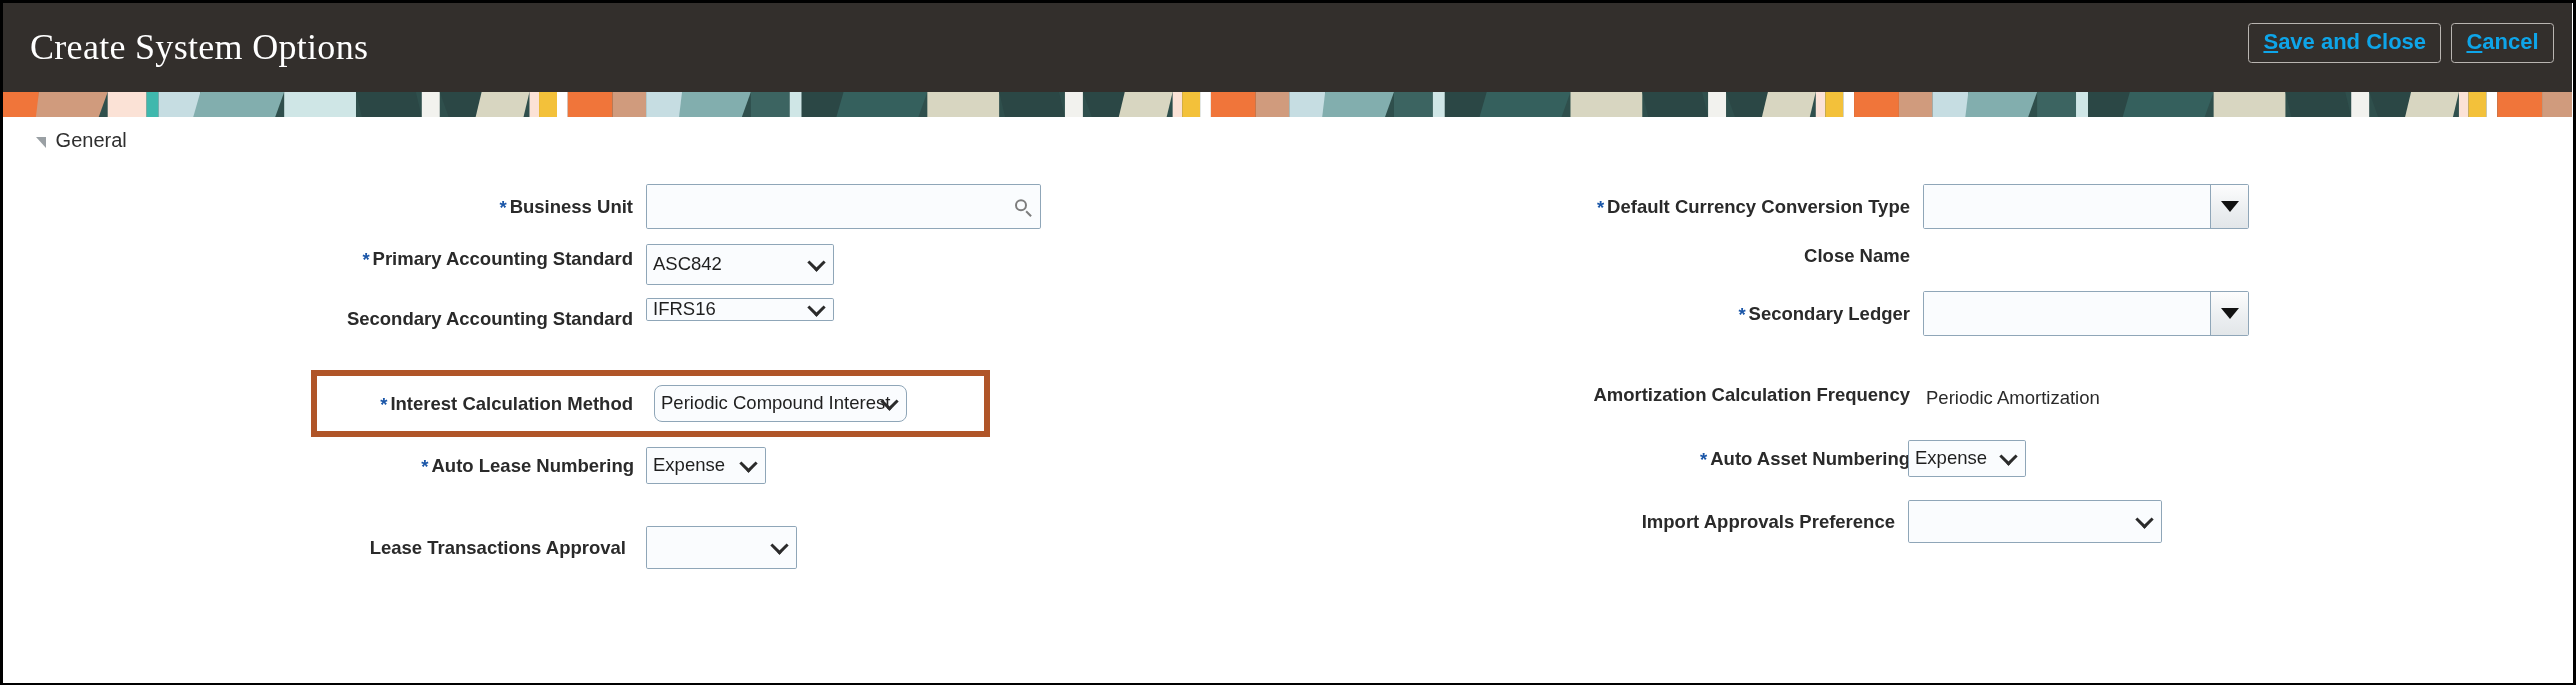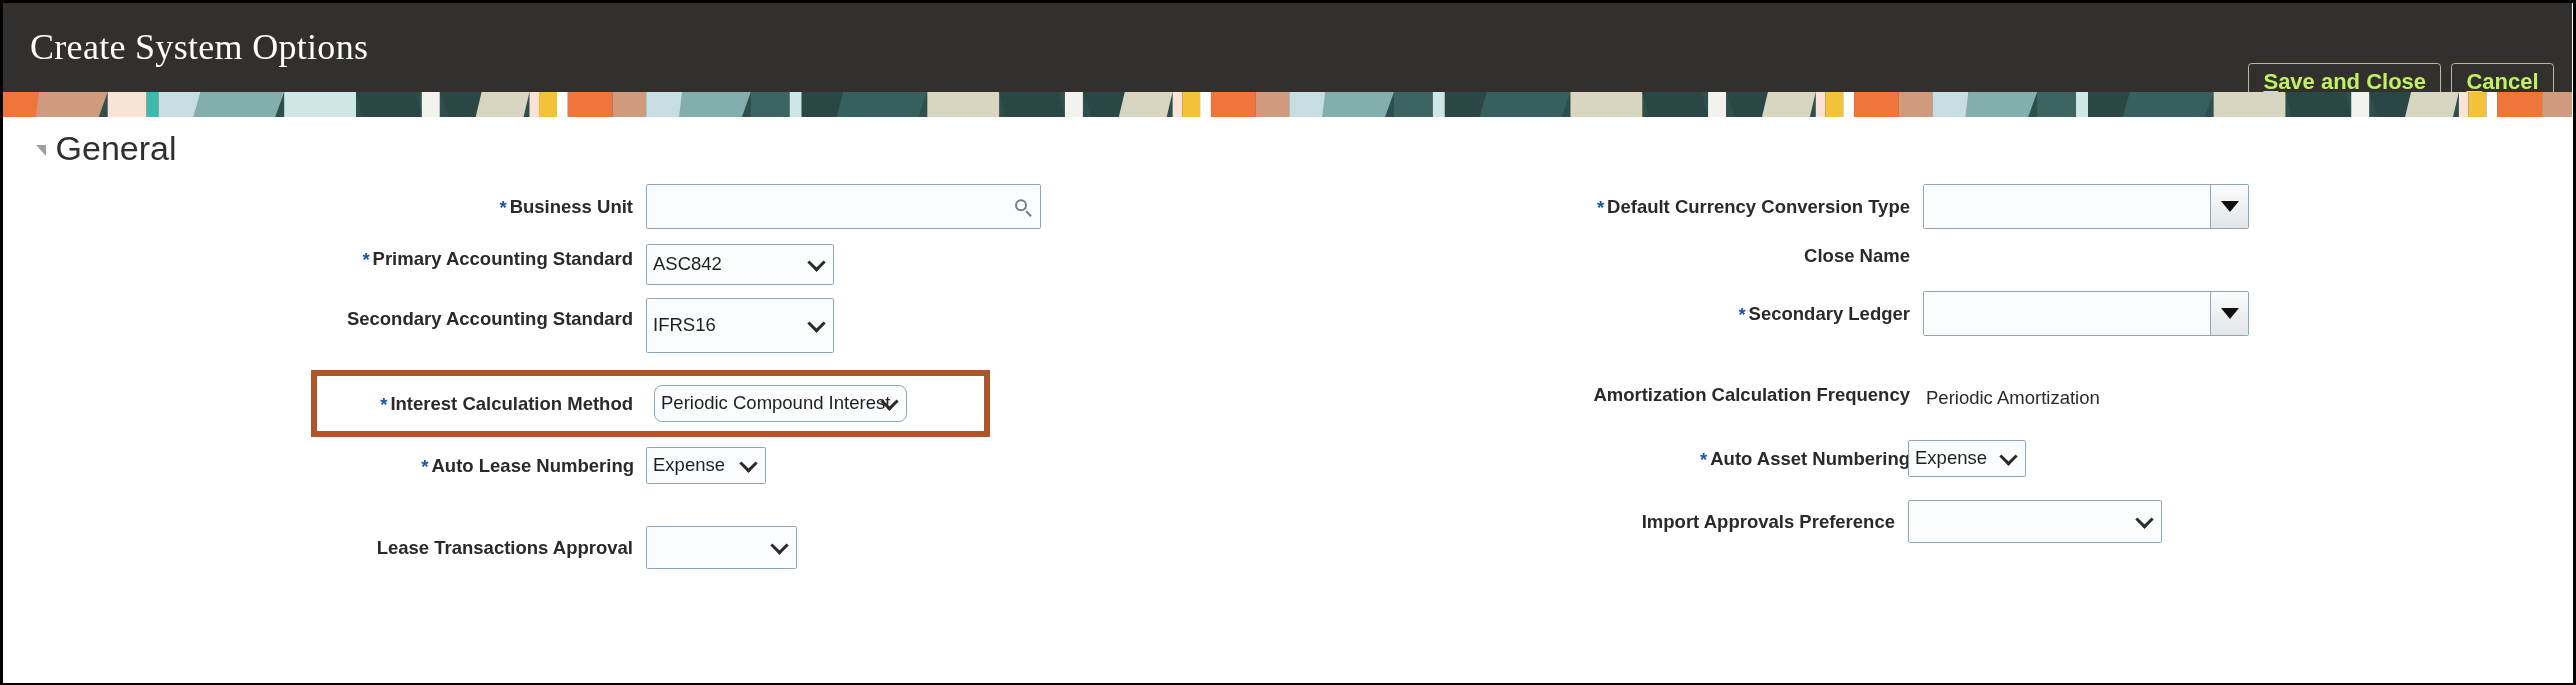--- a/index.html
+++ b/index.html
@@ -46,29 +46,28 @@
     right: 18px;
     top: 20px;
     display: flex;
     gap: 9.6px;
     align-items: center;
   }
   .hdr-btn {
     border: 1.2px solid #b9b5b1;
     border-radius: 3.6px;
     background: transparent;
-    color: #bef264;
+    color: #0ea5e9;
     font-family: "Liberation Sans", sans-serif;
     font-size: 22px;
     font-weight: bold;
     padding: 7.2px 14.4px 8.4px 14.4px;
     line-height: 1;
     white-space: nowrap;
     cursor: pointer;
-    margin-top: 40px;
   }
   .hdr-btn .ak { text-decoration: underline; }
 
   
   .band {
     position: absolute;
     left: 0;
     top: 89px;
     width: 2569px;
     height: 25px;
@@ -95,21 +94,21 @@
     gap: 9.6px;
     cursor: pointer;
   }
   .disclosure {
     width: 0; height: 0;
     border-left: 10.8px solid transparent;
     border-top: 11.4px solid #9aa0a4;
     margin-top: 3.6px;
   }
   .section-title {
-    font-size: 34px;
+    font-size: 20px;
     color: #2f2f2f;
     font-weight: normal;
     white-space: nowrap;
   }
 
   
   .form-row {
     position: absolute;
     display: flex;
     align-items: center;
@@ -362,21 +361,21 @@
     <div class="sel" style="position:absolute; left:643px; top:127px; width:188px; height:41px;">
       <span class="sel-value">ASC842</span>
       <span class="chev"></span>
     </div>
 
     <div class="form-row" style="left:0; top:181px; width:643px; height:41px;">
       <div class="fld-label lbl-left" style="right:13px;">
         <span class="req"></span><span>Secondary Accounting Standard</span>
       </div>
     </div>
-    <div class="sel" style="position:absolute; left:643px; top:181px; width:188px; height:55px;">
+    <div class="sel" style="position:absolute; left:643px; top:181px; width:188px; height:23px;">
       <span class="sel-value">IFRS16</span>
       <span class="chev"></span>
     </div>
 
     <div class="highlight-box" style="left:308px; top:253px; width:679px; height:67px;"></div>
 
     <div class="form-row" style="left:0; top:268px; width:643px; height:37px;">
       <div class="fld-label lbl-left" style="right:13px;">
         <span class="req">*</span><span>Interest Calculation Method</span>
       </div>
@@ -390,21 +389,21 @@
       <div class="fld-label lbl-left" style="right:12px;">
         <span class="req">*</span><span>Auto Lease Numbering</span>
       </div>
     </div>
     <div class="sel" style="position:absolute; left:643px; top:330px; width:120px; height:37px;">
       <span class="sel-value">Expense</span>
       <span class="chev"></span>
     </div>
 
     <div class="form-row" style="left:0; top:409px; width:643px; height:43px;">
-      <div class="fld-label lbl-left" style="right:13px;">
+      <div class="fld-label lbl-left" style="right:20px;">
         <span class="req"></span><span>Lease Transactions Approval</span>
       </div>
     </div>
     <div class="sel" style="position:absolute; left:643px; top:409px; width:151px; height:43px;">
       <span class="sel-value"></span>
       <span class="chev"></span>
     </div>
 
     <div class="form-row" style="left:1376px; top:67px; width:544px; height:45px;">
       <div class="fld-label lbl-left" style="right:13px;">

